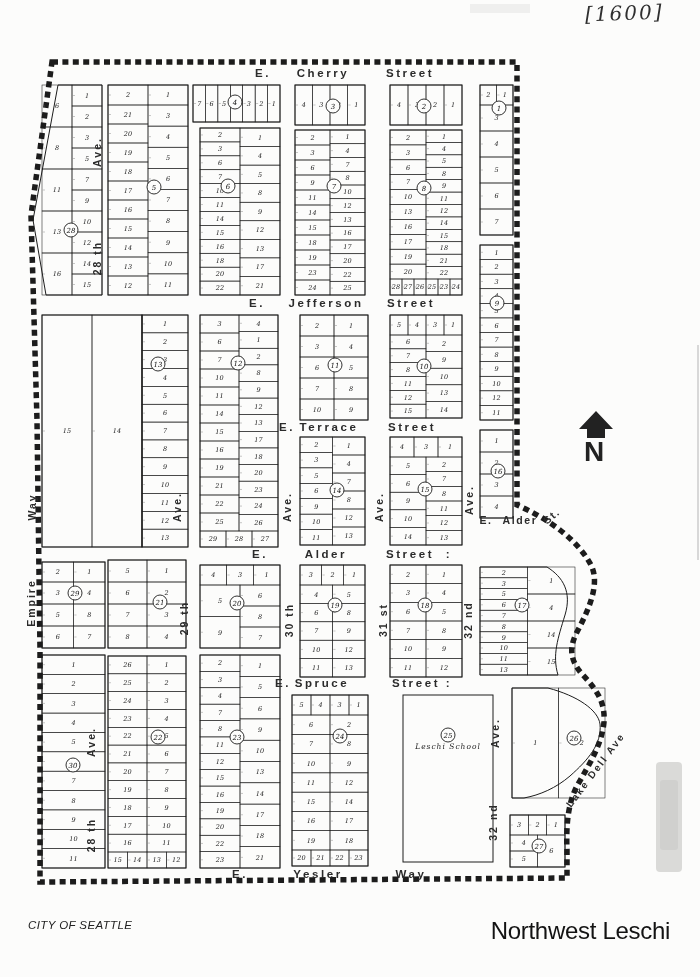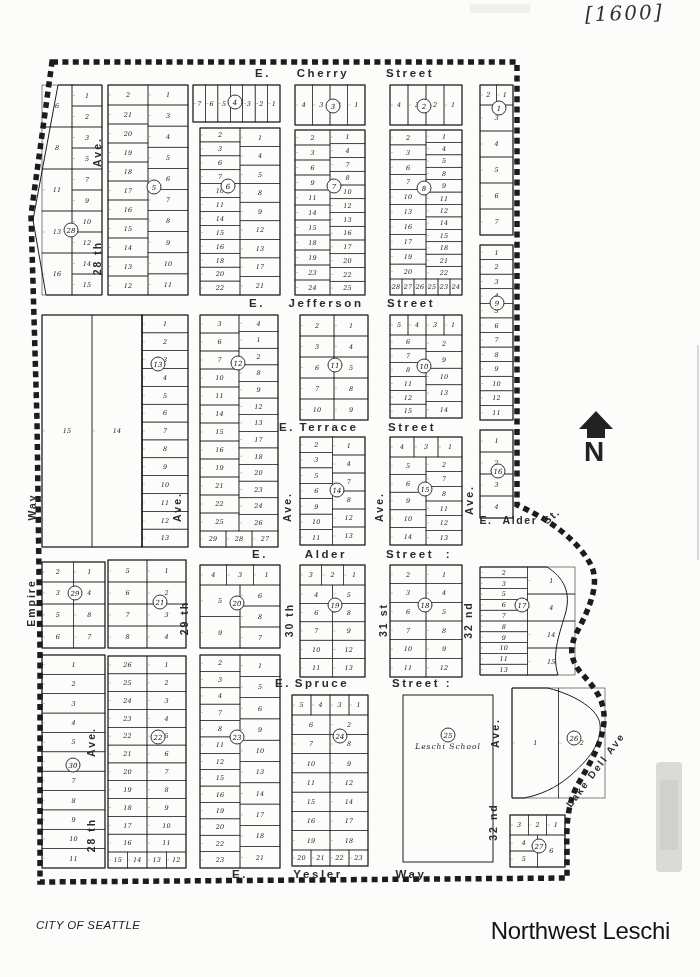--- a/index.html
+++ b/index.html
@@ -3,21 +3,21 @@
 <meta charset="utf-8">
 <style>
   html,body{margin:0;padding:0;background:#e8e8e8;}
   .page{position:relative;width:700px;height:977px;background:#fcfcfb;overflow:hidden;
         font-family:"Liberation Sans",sans-serif;}
   .annotation{position:absolute;right:36px;top:1px;font-family:"DejaVu Serif",serif;
         font-style:italic;font-size:20px;letter-spacing:2px;color:#303030;transform:rotate(-2deg);}
   svg.map{position:absolute;left:0;top:0;}
   .footer{position:absolute;left:28px;top:915px;}
   .dept{font-weight:bold;font-size:13.5px;color:#1b1b1b;}
-  .city{font-style:italic;font-size:11.5px;letter-spacing:.4px;color:#222;margin-top:4px;margin-left:8px;}
+  .city{font-style:italic;font-size:11.5px;letter-spacing:.4px;color:#222;margin-top:4px;}
   .title{position:absolute;right:30px;top:917px;font-size:24px;color:#131313;letter-spacing:-.3px;}
 </style>
 </head>
 <body>
 
 <div class="page">
   <div class="annotation">[1600]</div>
   <svg class="map" id="map-svg" width="700" height="977" viewBox="0 0 700 977">
       <rect x="470" y="4" width="60" height="9" fill="#efefee"></rect>
       <line x1="698" y1="345" x2="698" y2="560" stroke="#c9c9c9" stroke-width="1.4"></line>

